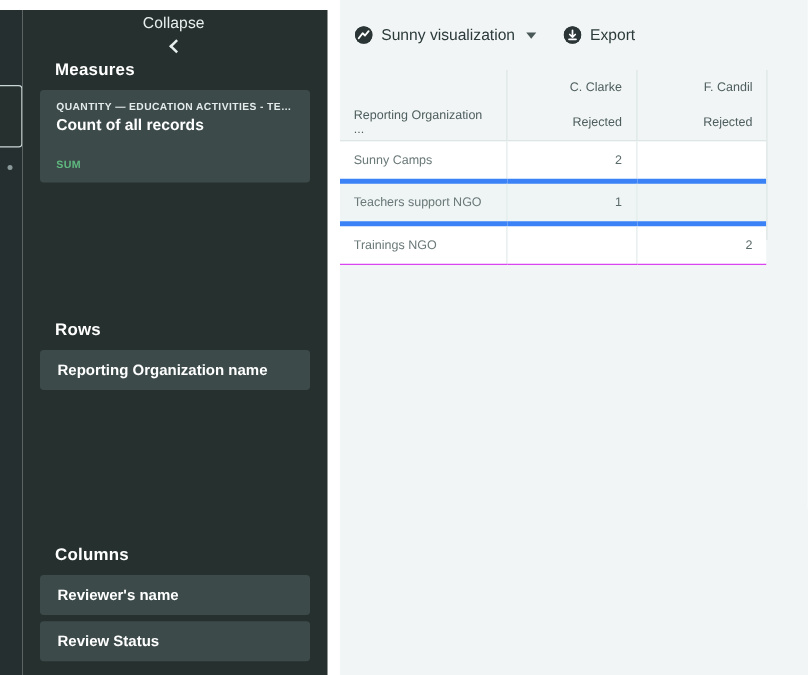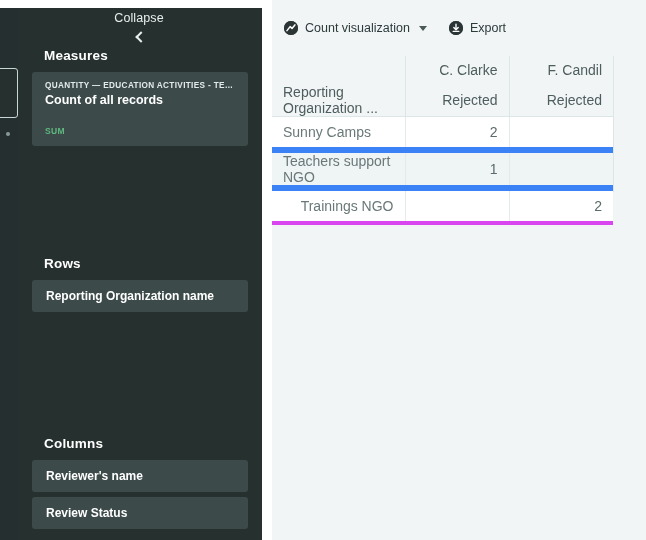--- a/index.html
+++ b/index.html
@@ -196,21 +196,21 @@
     border-right: 4px solid transparent;
     border-top: 5px solid #4a5858;
     margin-left: 2px;
   }
 
   
   .pivot {
     width: 341px;
     border-collapse: collapse;
     table-layout: fixed;
-    font-size: 14px;
+    font-size: 10px;
     color: #5b6a6a;
     background: transparent;
   }
   .pivot col.c0 { width: 133px; }
   .pivot col.c1 { width: 104px; }
   .pivot col.c2 { width: 104px; }
 
   .pivot thead th {
     font-weight: normal;
     color: #4e5d5d;
@@ -224,34 +224,34 @@
   .pivot thead tr.hrow2 th { text-align: right; }
   .pivot thead tr.hrow2 th.corner { text-align: left; }
   .pivot thead th.vline { border-left: 1px solid #dde6e6; }
   .pivot thead tr.hrow2 th { border-bottom: 1px solid #dde6e6; }
 
   .pivot tbody td {
     height: 30px;
     padding: 0 11px;
     vertical-align: middle;
     border-left: 1px solid #e4ebeb;
-    border-bottom: 6px solid #3b82f6;
+    border-bottom: 4px solid #3b82f6;
   }
   .pivot tbody td.label {
     text-align: left;
     border-left: none;
     color: #6a7878;
   }
   .pivot tbody td.num {
     text-align: right;
     color: #5b6a6a;
   }
   .pivot tbody tr.odd td { background: #ffffff; }
   .pivot tbody tr.even td { background: #eff4f4; }
-  .pivot tbody tr:last-child td { border-bottom: 4px solid #d946ef; text-align: right; }
+  .pivot tbody tr:last-child td { border-bottom: 1px solid #d946ef; }
   .right-edge-line {
     position: absolute;
     left: 341px;
     top: 56px;
     width: 1px;
     height: 136px;
     background: #dde6e6;
   }
 </style>
 </head>
@@ -303,21 +303,21 @@
 
     <div class="toolbar">
 
       <div class="tool-btn">
         <span class="tool-icon">
           <svg width="14" height="14" viewBox="0 0 14 14">
             <circle cx="7" cy="7" r="7" fill="#2b3535"></circle>
             <path d="M3 9.6 L6.1 5.6 L8 7.4 L10.9 3.9" stroke="#ffffff" stroke-width="1.5" fill="none" stroke-linecap="round" stroke-linejoin="round"></path>
           </svg>
         </span>
-        <span>Count visualization</span>
+        <span>Sunny visualization</span>
         <span class="caret-down"></span>
       </div>
 
       <div class="tool-btn">
         <span class="tool-icon">
           <svg width="14" height="14" viewBox="0 0 14 14">
             <circle cx="7" cy="7" r="7" fill="#2b3535"></circle>
             <path d="M7 3.3 L7 8.6 M4.8 6.6 L7 8.8 L9.2 6.6" stroke="#ffffff" stroke-width="1.4" fill="none" stroke-linecap="round" stroke-linejoin="round"></path>
             <path d="M4.2 10.4 L9.8 10.4" stroke="#ffffff" stroke-width="1.4" stroke-linecap="round"></path>
           </svg>

